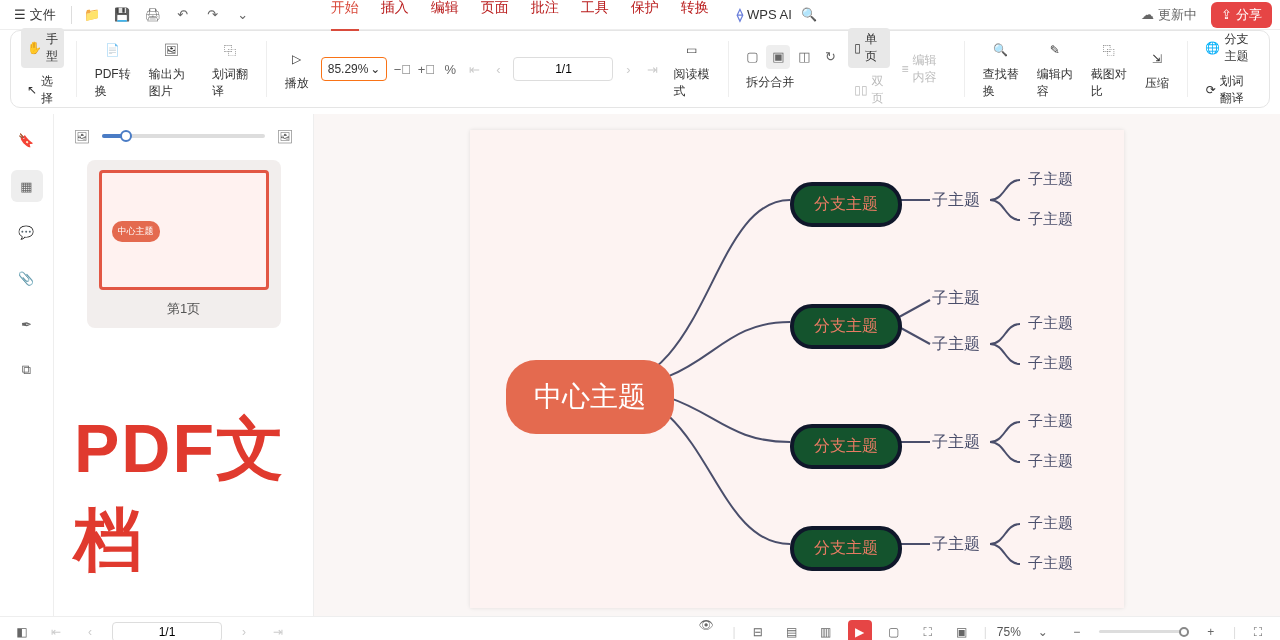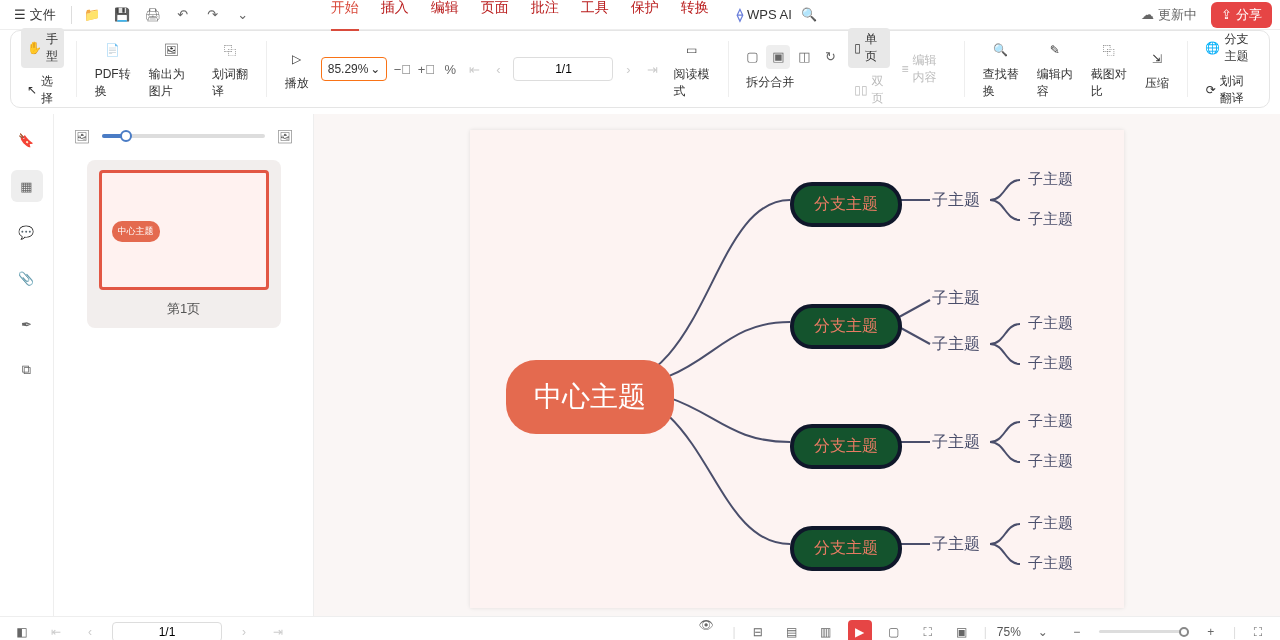--- a/index.html
+++ b/index.html
@@ -184,20 +184,21 @@
           <div class="knob"></div>
         </div>
       <span class="icon-btn">🖼</span>
     </div>
     <div class="thumb-card">
       <div class="thumb-img">
         <div style="position:absolute;left:10px;top:48px;background:#e46a4f;color:#fff;font-size:9px;padding:4px 6px;border-radius:10px">中心主题</div>
       </div>
       <div class="thumb-lbl">第1页</div>
     </div>
+    <div class="watermark">PDF文档</div>
   </div>
 
   <div class="canvas">
     <div class="page">
       <svg width="654" height="478" style="position:absolute;left:0;top:0">
         <path d="M130 258 C 240 258 240 70 320 70" stroke="#4a4e6b" stroke-width="2" fill="none"></path>
         <path d="M130 258 C 240 258 240 192 320 192" stroke="#4a4e6b" stroke-width="2" fill="none"></path>
         <path d="M130 258 C 240 258 240 312 320 312" stroke="#4a4e6b" stroke-width="2" fill="none"></path>
         <path d="M130 258 C 240 258 240 414 320 414" stroke="#4a4e6b" stroke-width="2" fill="none"></path>
         <line x1="420" y1="70" x2="460" y2="70" stroke="#4a4e6b" stroke-width="2"></line>

